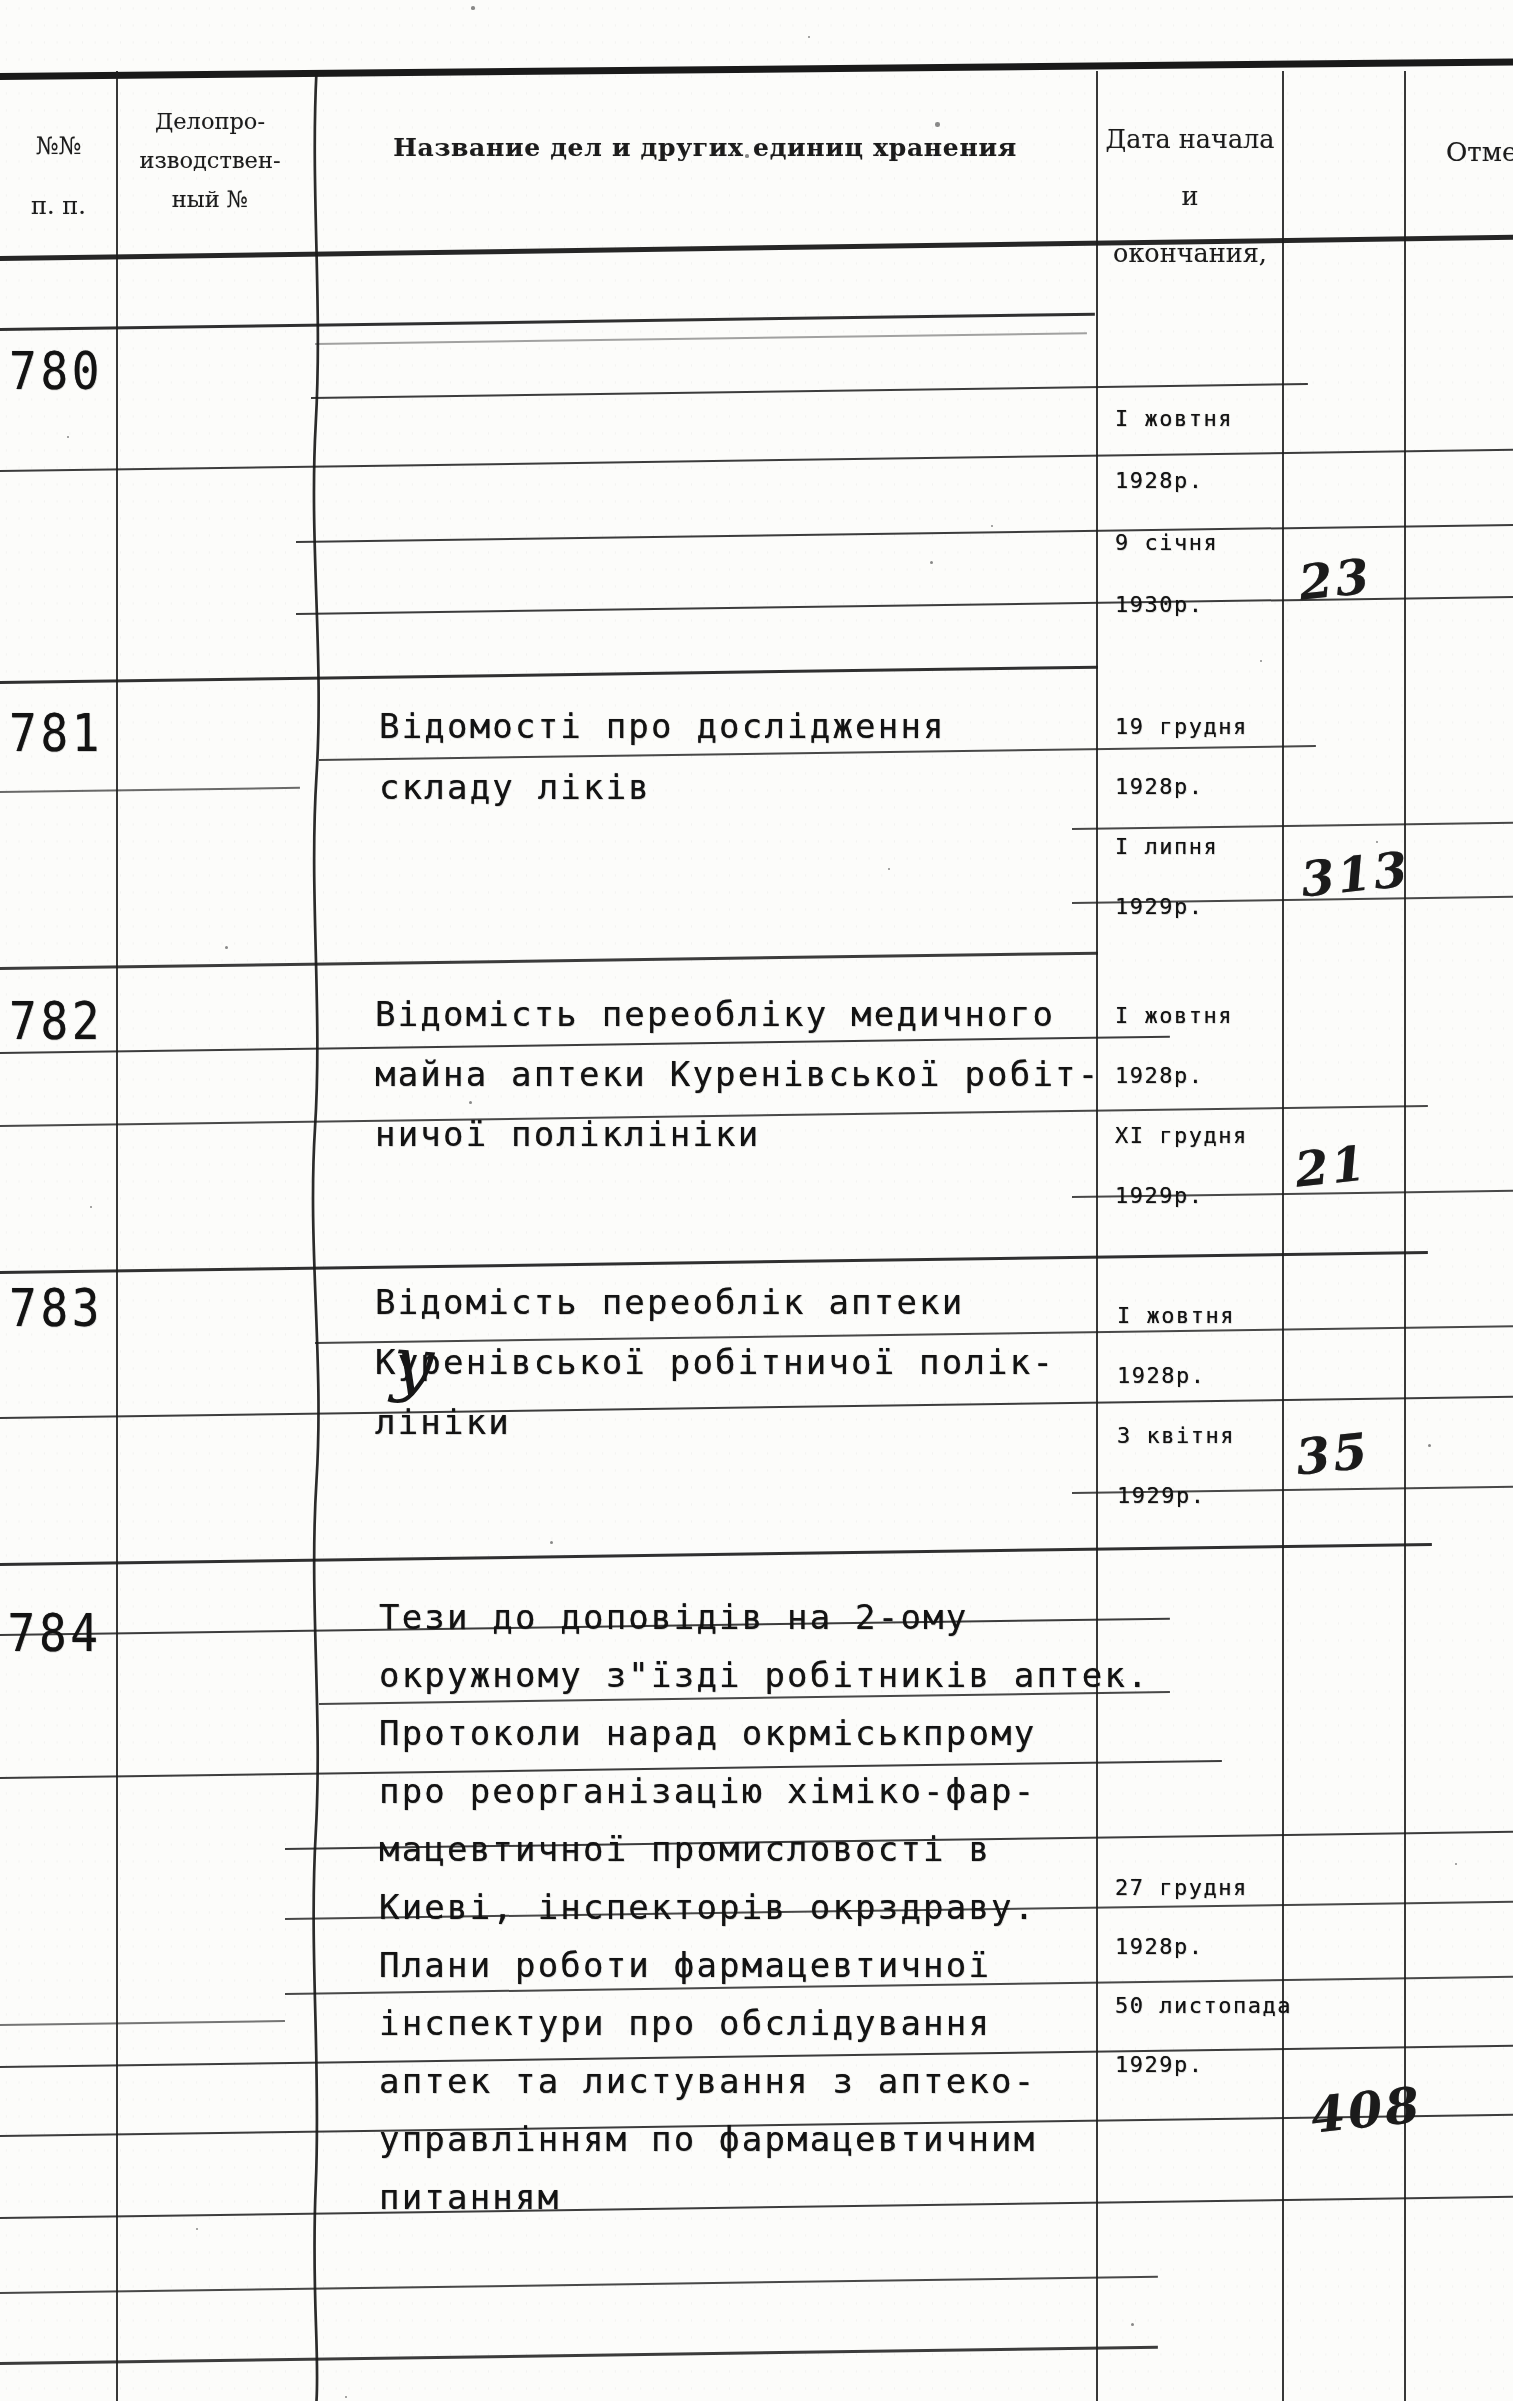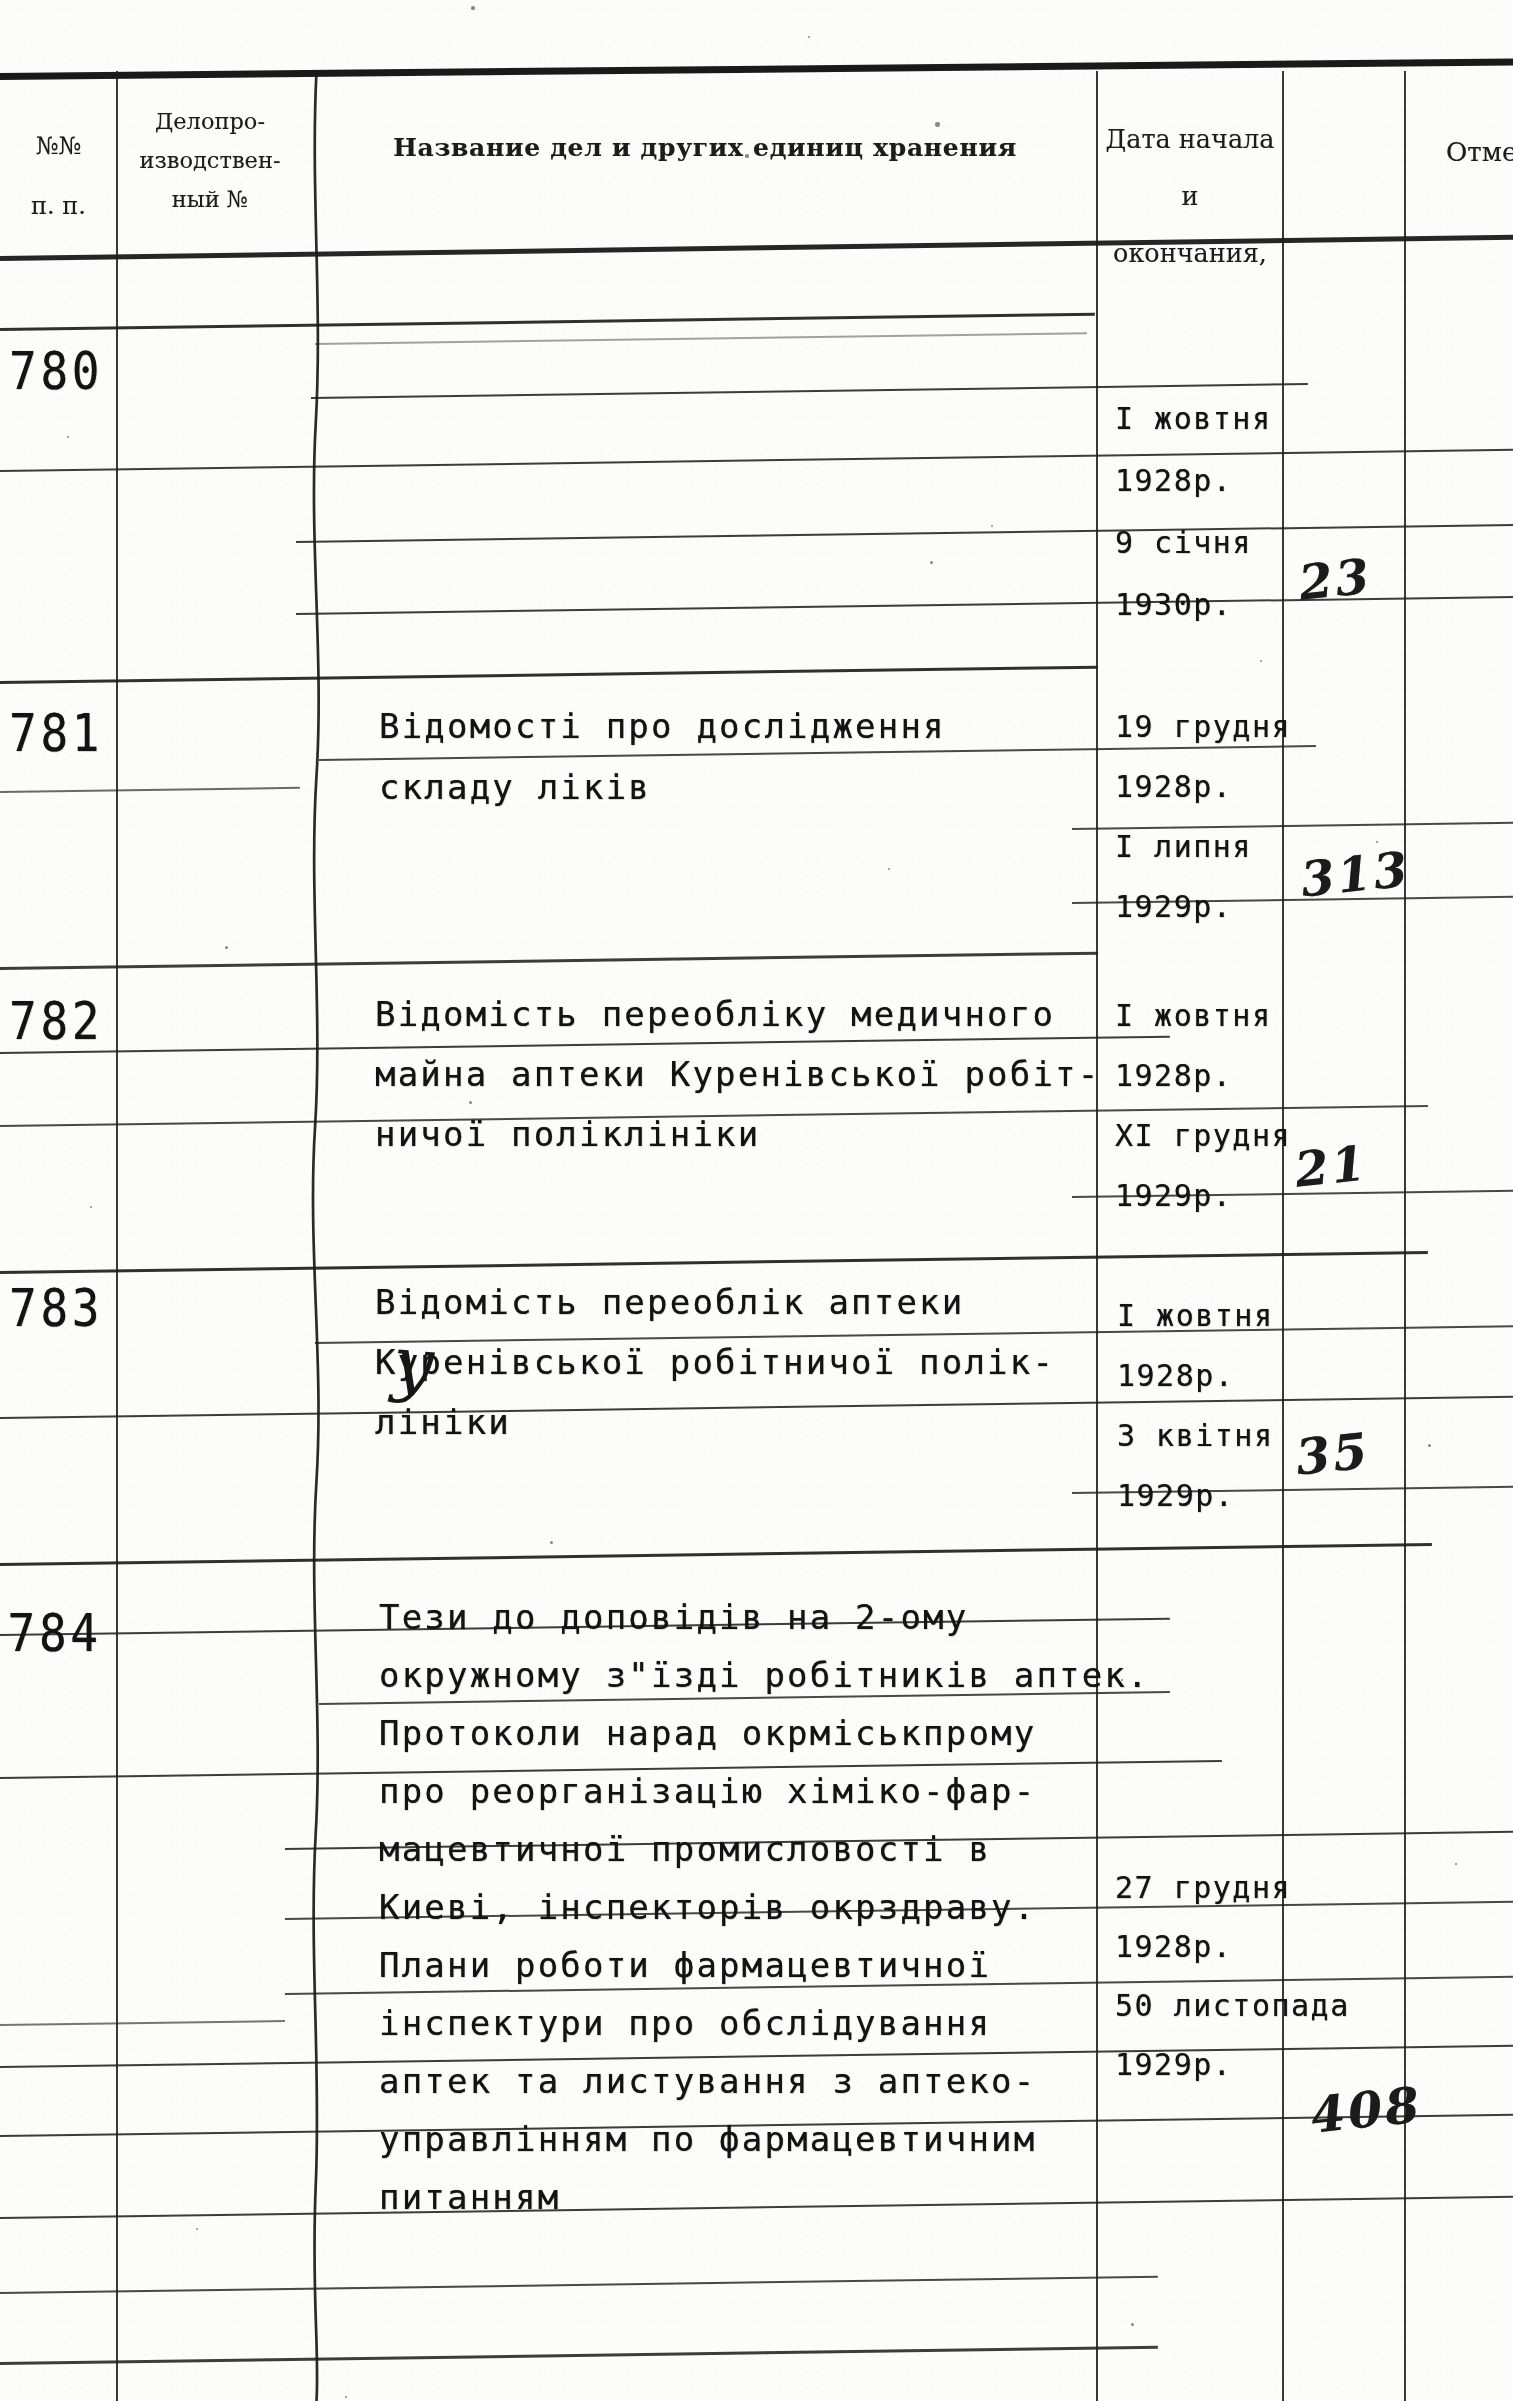--- a/index.html
+++ b/index.html
@@ -27,21 +27,21 @@
   
   .tw{
     position:absolute;
     font-family:"DejaVu Sans Mono", monospace;
     color:#131313;
     white-space:pre-line;
     text-shadow:0 0 0.7px rgba(10,10,10,.65), 0.7px 0.7px 0 rgba(20,20,20,.12);
   }
   .num{font-size:46px;letter-spacing:3.7px;transform:scaleY(1.12);transform-origin:left top;}
   .title{font-size:34px;letter-spacing:2.2px;width:945px;}
-  .dates{font-size:30px;letter-spacing:1.5px;}
+  .dates{font-size:22px;letter-spacing:1.5px;}
   
   .hand{
     position:absolute;
     font-family:"DejaVu Serif", serif;
     font-style:italic;
     font-weight:600;
     color:#1b1b1b;
     letter-spacing:3px;
     transform:rotate(-6deg);
     text-shadow:0 0 0.7px rgba(0,0,0,.5);

